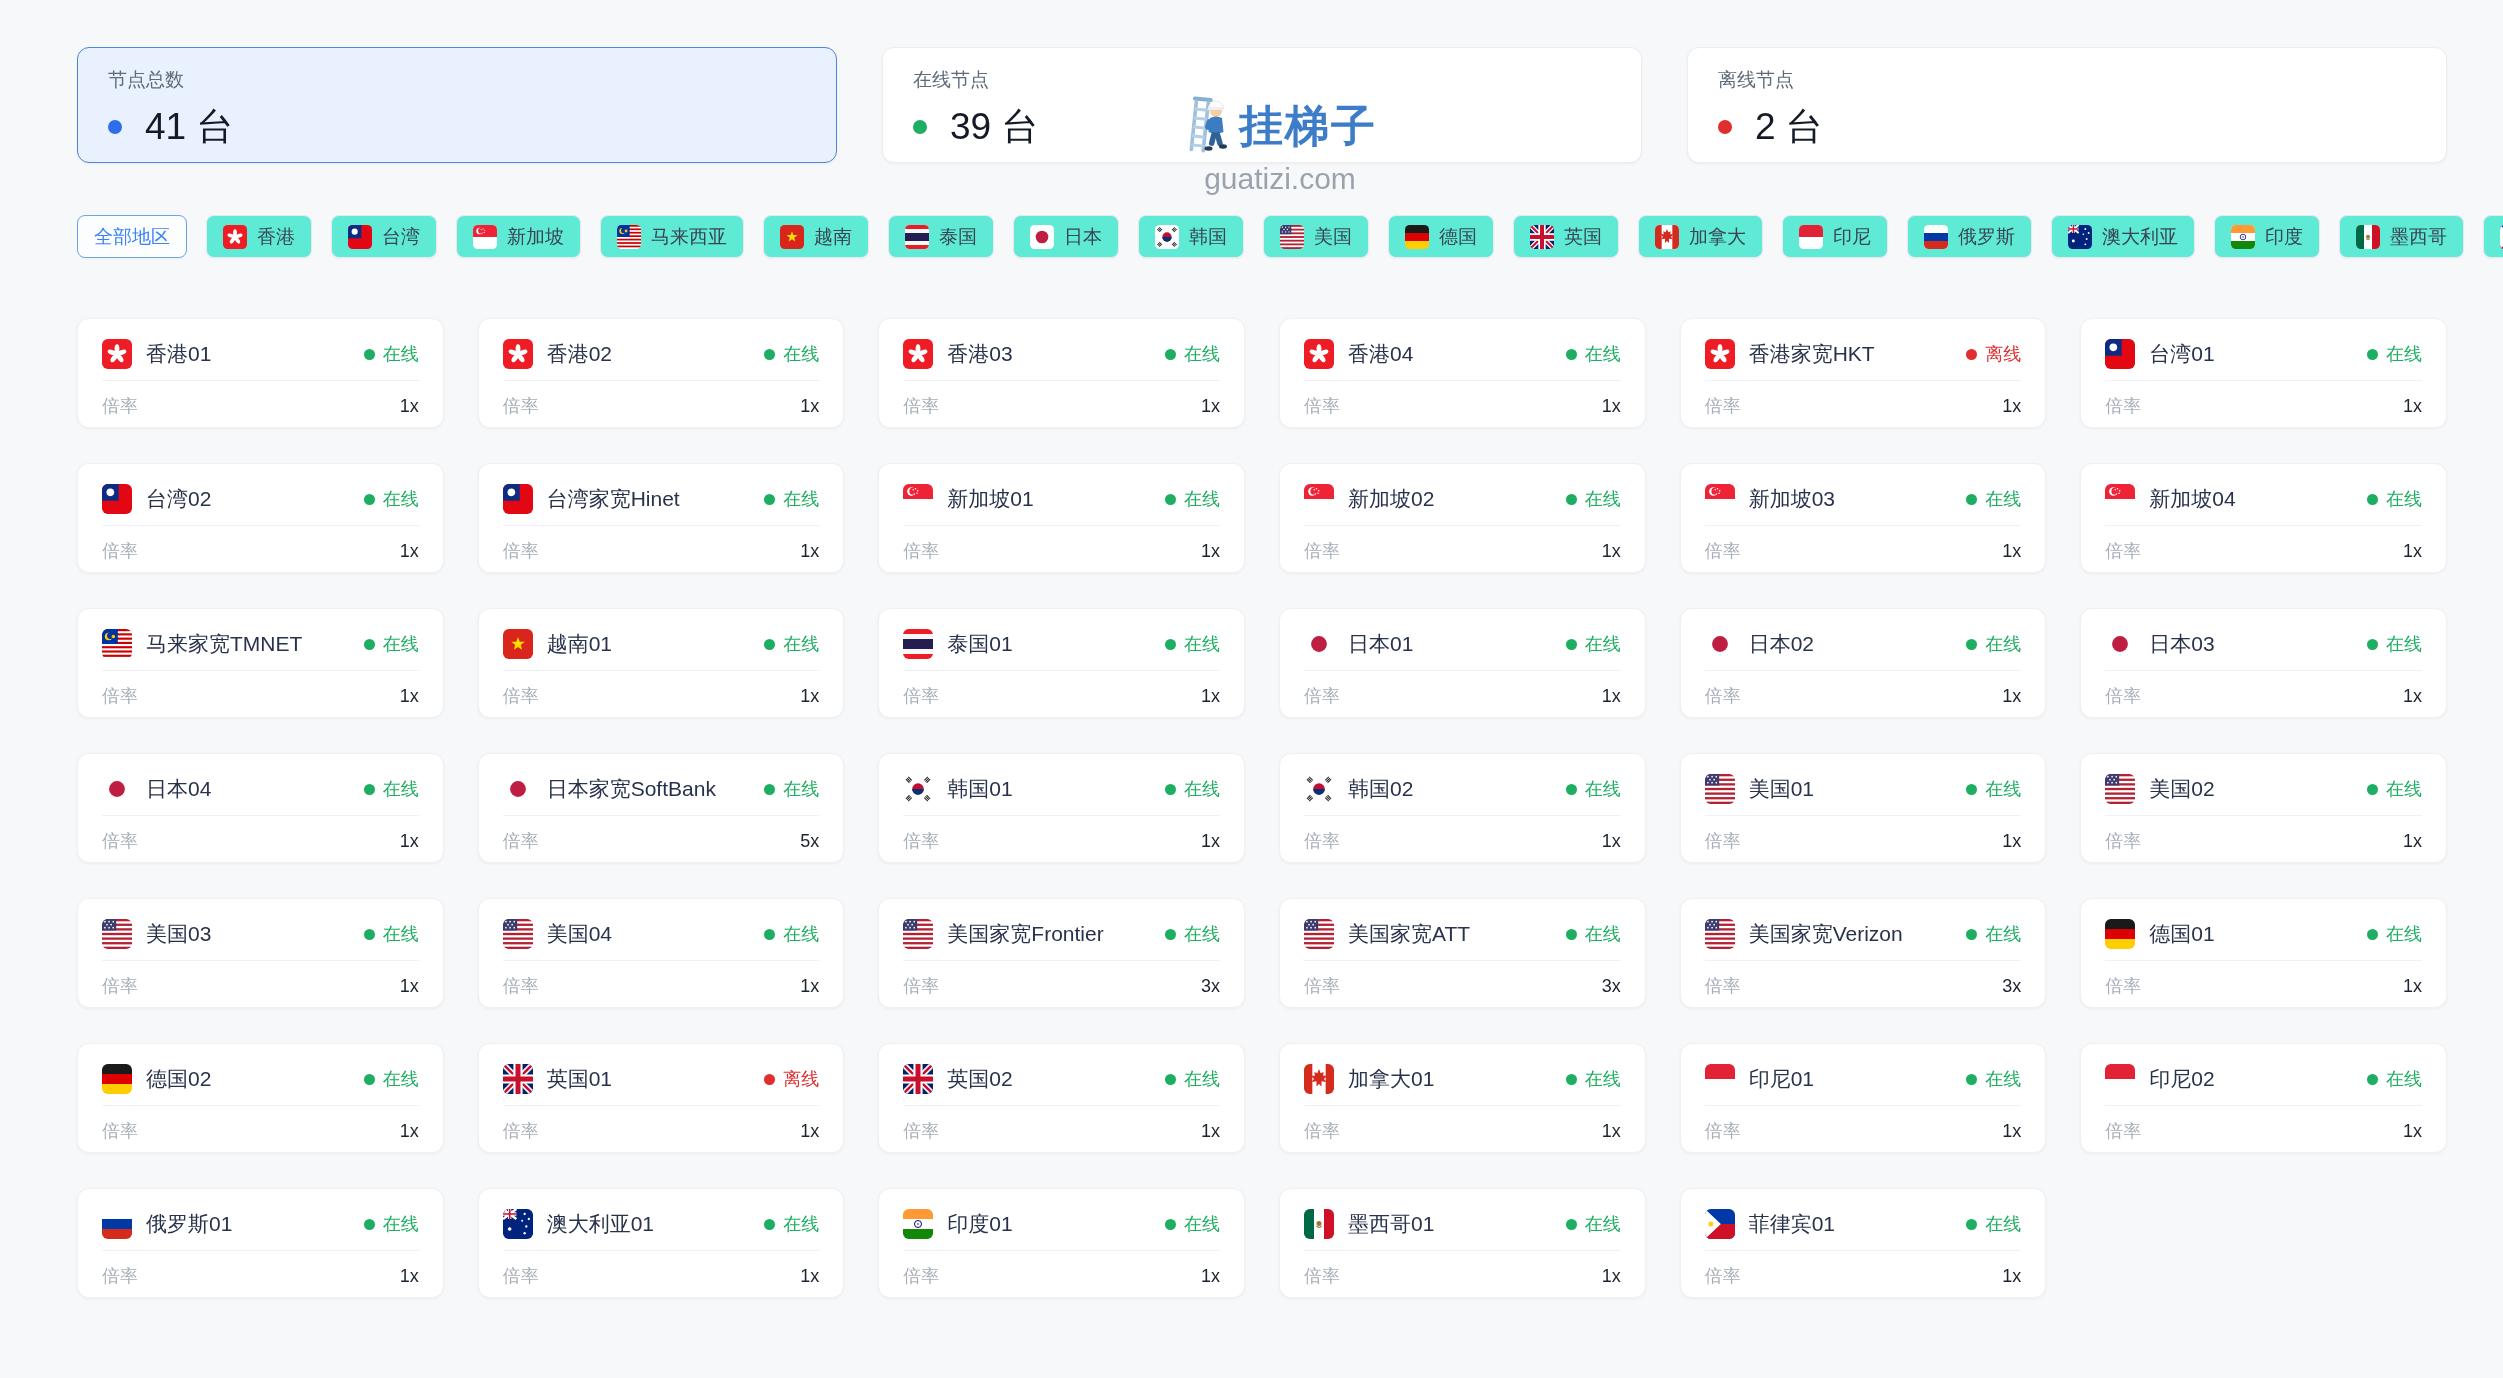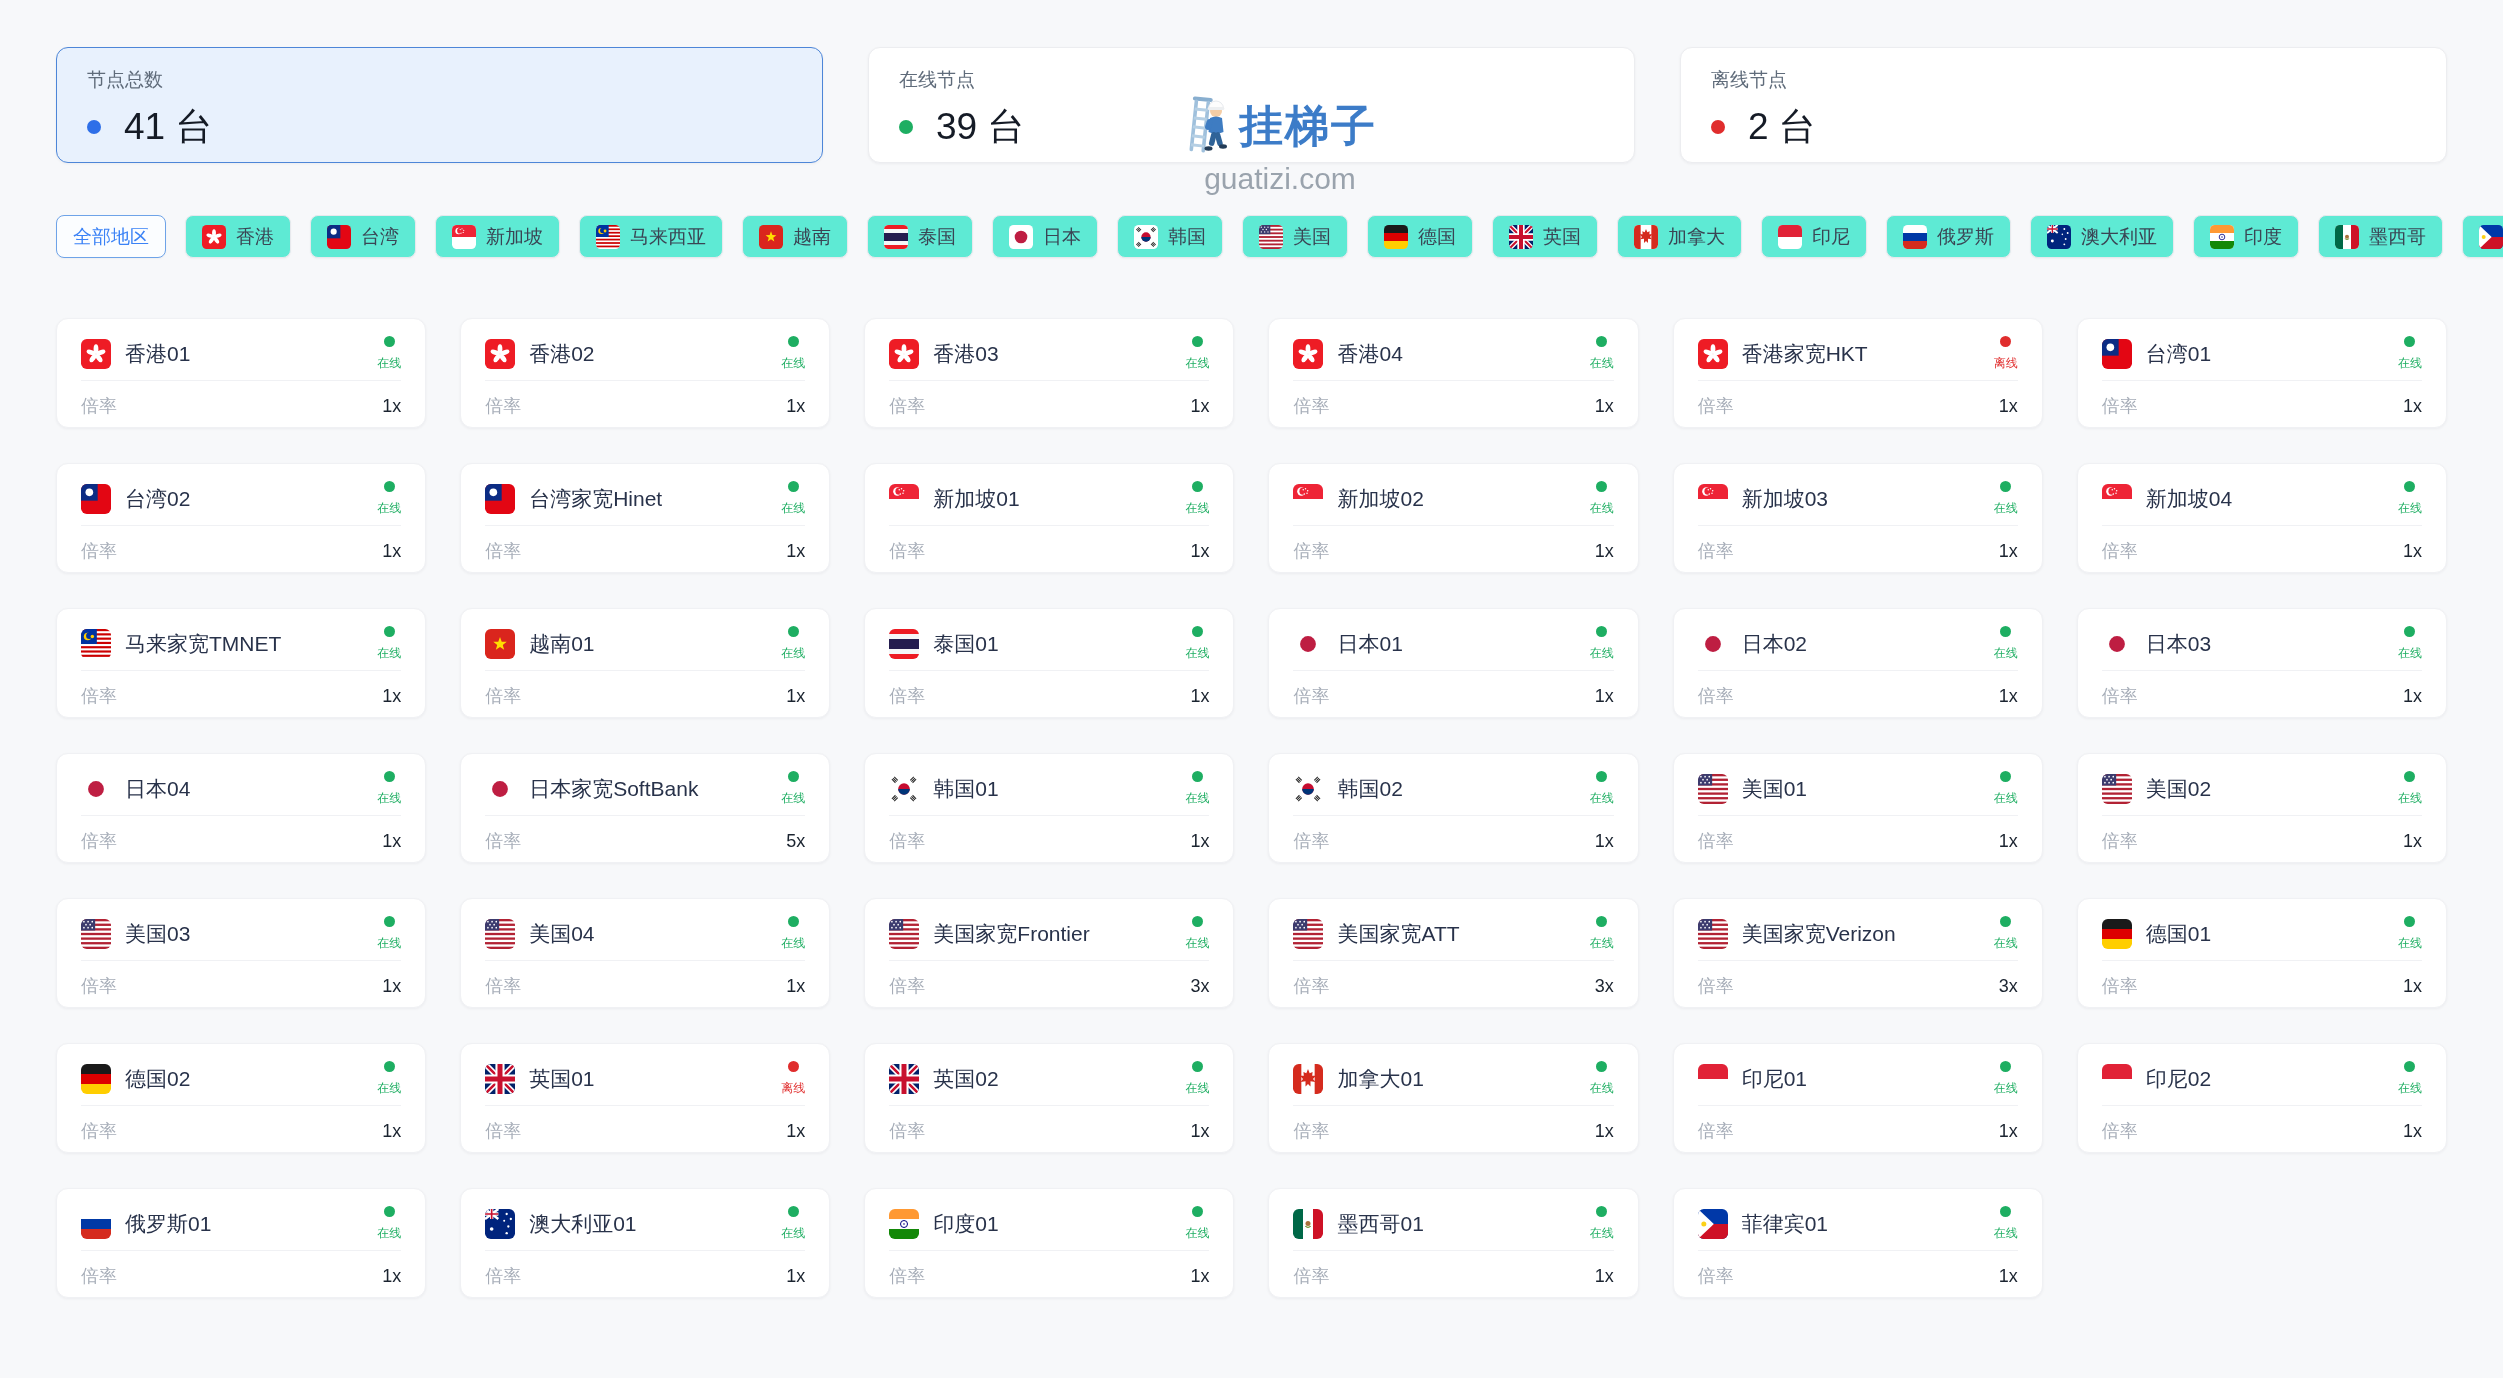--- a/index.html
+++ b/index.html
@@ -3,21 +3,21 @@
 <meta charset="utf-8">
 <style>
   * { box-sizing: border-box; margin: 0; padding: 0; }
   html,body { width: 2503px; height: 1378px; }
   body {
     background: #f7f8fa;
     font-family: "Liberation Sans", "DejaVu Sans", sans-serif;
     overflow: hidden;
     position: relative;
   }
-  .page { padding: 47px 56px 0; }
+  .page { padding: 47px 56px 0; margin-left: 21px; }
 
   
   .stats-row { display: flex; gap: 45px; }
   .stat-card {
     flex: 1; height: 116px; background: #ffffff;
     border: 1px solid #ecedf0; border-radius: 12px;
     padding: 19px 30px; box-shadow: 0 1px 3px rgba(16,24,40,.05);
   }
   .stat-card.highlight { background: #e8f1fd; border: 1.5px solid #4d86d8; }
   .stat-label { font-size: 19px; color: #5f6b7a; }
@@ -49,21 +49,21 @@
     display: grid; grid-template-columns: repeat(6, 1fr);
     gap: 35px 34px;
   }
   .node-card {
     background: #ffffff; height: 110px;
     border: 1px solid #f0f1f4; border-radius: 12px;
     padding: 20px 24px 0; box-shadow: 0 1px 3px rgba(16,24,40,.05);
   }
   .node-head { display: flex; align-items: center; height: 30px; }
   .node-name { margin-left: 14px; font-size: 21px; font-weight: 500; color: #28324a; white-space: nowrap; }
-  .node-status { margin-left: auto; display: flex; align-items: center; gap: 8px; font-size: 12px; flex-direction: column; }
+  .node-status { margin-left: auto; display: flex; align-items: center; gap: 8px; font-size: 18px; }
   .node-status .dot { width: 11px; height: 11px; border-radius: 50%; }
   .node-status.online { color: #1eae62; }
   .node-status.online .dot { background: #1eae62; }
   .node-status.offline { color: #e02d2d; }
   .node-status.offline .dot { background: #e02d2d; }
   .node-divider { border-top: 1px solid #f0f1f4; margin-top: 11px; }
   .node-foot { display: flex; justify-content: space-between; align-items: center; margin-top: 13px; font-size: 18px; }
   .rate-label { color: #a6adb8; }
   .rate-value { color: #1b2430; }
 </style>

